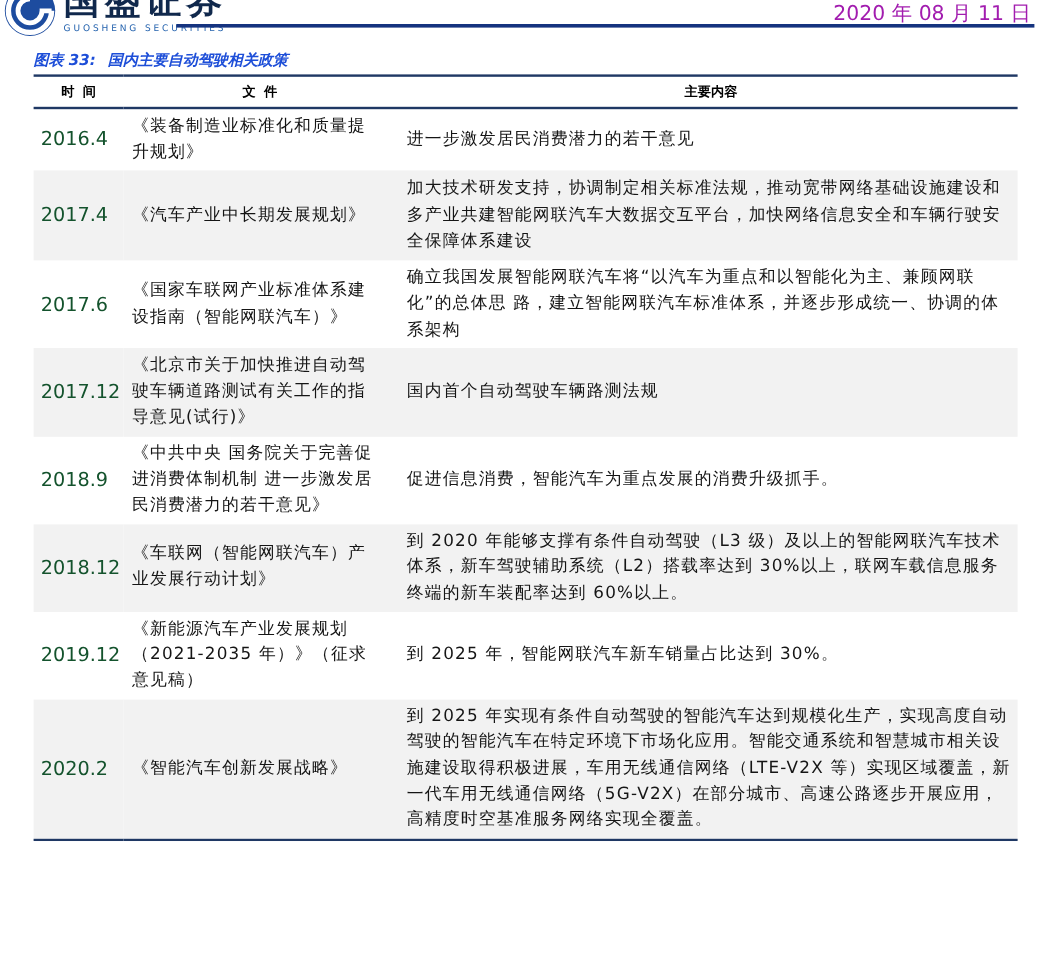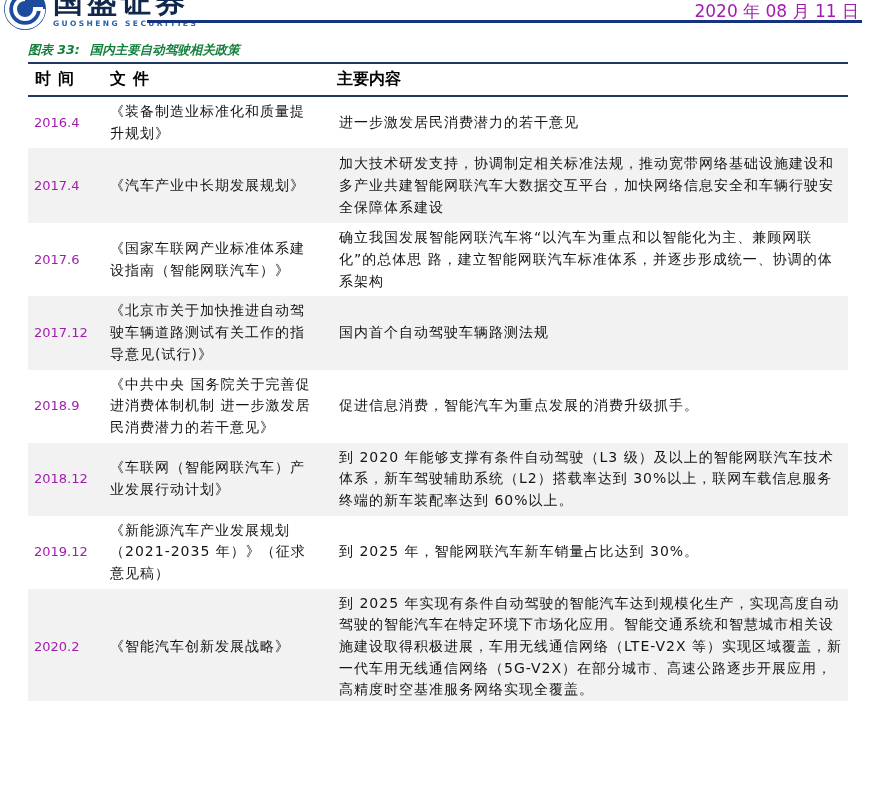--- a/index.html
+++ b/index.html
@@ -5,42 +5,42 @@
   * { margin:0; padding:0; box-sizing:border-box; }
   html,body { background:#ffffff; }
   body { font-family:"DejaVu Sans", sans-serif; }
   .page { position:relative; width:875px; height:701px; background:#fff; overflow:hidden; }
 
   
   .logo { position:absolute; left:2px; top:-14px; display:flex; align-items:flex-start; }
   .logo-mark { display:inline-block; width:46px; height:46px; }
   .logo-textcol { display:flex; flex-direction:column; margin-left:5px; }
   .logo-cn { font-size:30px; font-weight:bold; color:#10284c; letter-spacing:4px; line-height:1.05; white-space:nowrap; }
-  .logo-en { font-size:7.5px; font-weight:bold; color:#2563ae; letter-spacing:2.4px; margin-top:1px; white-space:nowrap; }
+  .logo-en { font-size:7.5px; font-weight:normal; color:#2563ae; letter-spacing:2.4px; margin-top:1px; white-space:nowrap; }
   .date { position:absolute; top:0px; right:16px; font-size:17px; color:#a21caf; white-space:nowrap; }
   .header-rule { position:absolute; top:20px; left:147px; right:13px; height:3px; background:#15337f; }
 
   
   .fig-title { position:absolute; top:42px; left:28px; font-style:italic; font-weight:bold;
-               font-size:12.5px; color:#15803d; white-space:nowrap; }
+               font-size:12.5px; color:#1d4ed8; white-space:nowrap; }
   .fig-title .cap { margin-left:10px; }
 
   
   table.policy-table { position:absolute; top:62px; left:28px; width:820px;
                        border-collapse:collapse; table-layout:fixed; }
   col.c1 { width:75px; } col.c2 { width:227px; } col.c3 { width:518px; }
   thead tr { border-top:2px solid #1f3864; border-bottom:2px solid #1f3864; }
-  th { text-align:left; font-size:16px; font-weight:bold; color:#000;
+  th { text-align:center; font-size:11px; font-weight:bold; color:#000;
        padding:5px 0 5px 7px; height:27px; white-space:nowrap;margin-top:12px; }
   th.sp { letter-spacing:7px; }
   tbody tr:nth-child(even) { background:#f2f2f2; }
   tbody tr:last-child { border-bottom:2px solid #1f3864; }
   td { vertical-align:middle; color:#151515; font-size:14px; letter-spacing:1px;
        line-height:1.55; padding:4px 0; }
-  td.c-time { font-size:13px; letter-spacing:0; padding-left:6px; color:#a21caf;margin-top:44px; }
+  td.c-time { font-size:16px; letter-spacing:0; padding-left:6px; color:#14532d;margin-top:44px; }
   td.c-doc { padding-left:7px; padding-right:14px; }
   td.c-content { padding-left:9px; padding-right:4px; }
   tbody tr:nth-child(1){height:50px} tbody tr:nth-child(2){height:75px}
   tbody tr:nth-child(3){height:70px} tbody tr:nth-child(4){height:55px}
   tbody tr:nth-child(5){height:65px} tbody tr:nth-child(6){height:52px}
   tbody tr:nth-child(7){height:70px} tbody tr:nth-child(8){height:72px}
   tbody tr:nth-child(9){height:70px} tbody tr:nth-child(10){height:107px}
 
   
   .source-note { position:absolute; top:789px; left:30px; font-size:11.5px;

